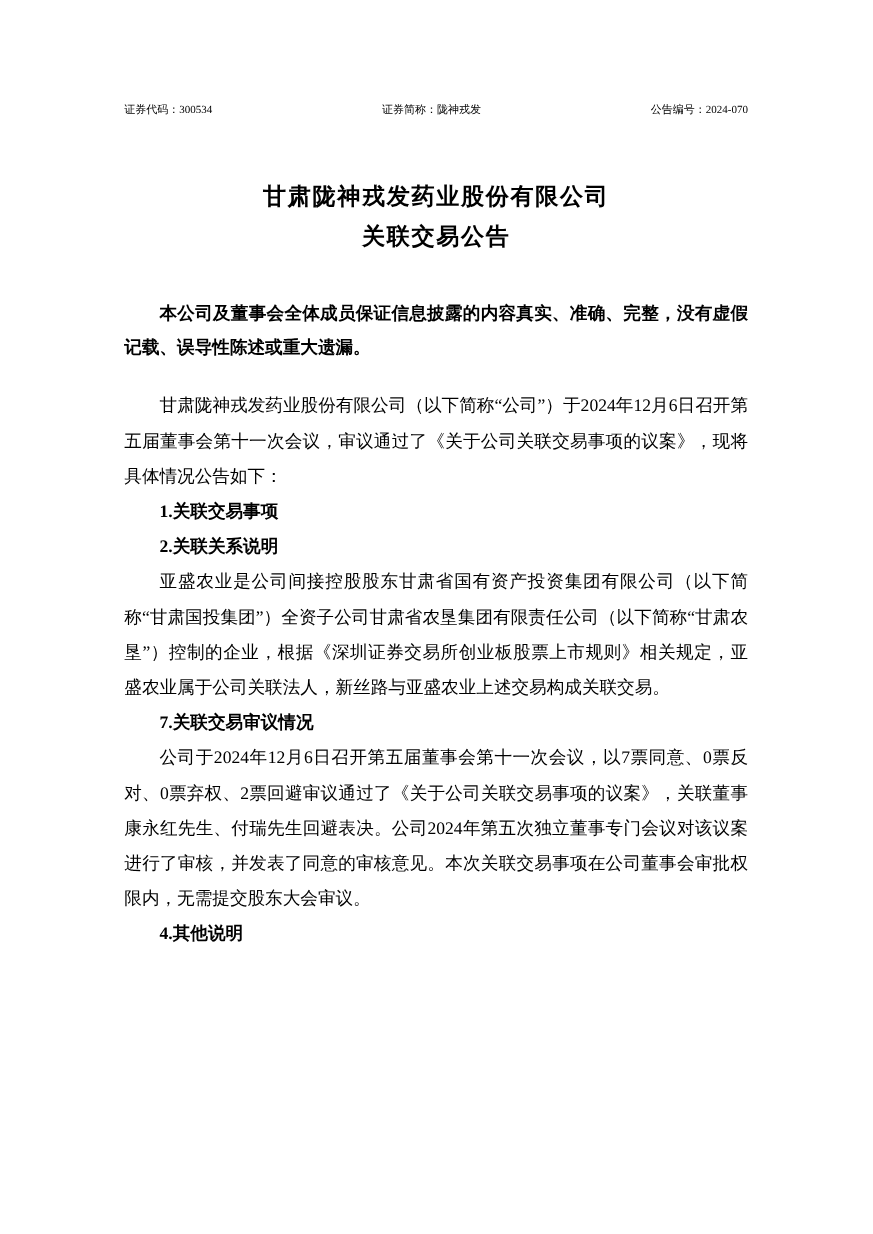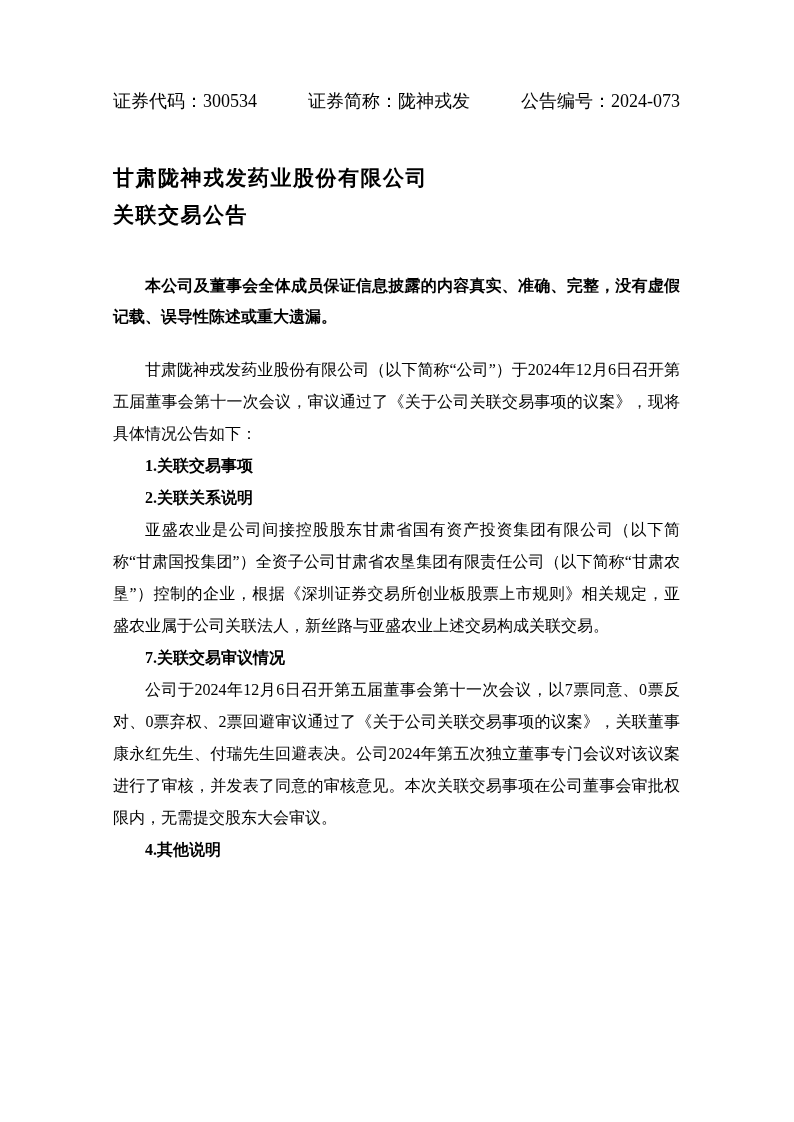--- a/index.html
+++ b/index.html
@@ -16,26 +16,27 @@
     color: #000000;
     box-sizing: border-box;
     padding: 92px 114px 0 113px;
     overflow: hidden;
     font-family: "Liberation Serif", "DejaVu Serif", serif;
   }
   .header-row {
     display: flex;
     justify-content: space-between;
     align-items: flex-start;
-    font-size: 18px;
+    font-size: 10px;
     line-height: 18px;
     white-space: nowrap;
   }
   .title-block {
     margin-top: 50px;
+    text-align: center;
   }
   .title-line {
     margin: 0;
     font-size: 21px;
     font-weight: bold;
     line-height: 37px;
     letter-spacing: 1.5px;
   }
   .notice {
     margin: 36px 0 0 0;
@@ -63,21 +64,21 @@
   }
 </style>
 </head>
 <body>
 
 <div class="page">
 
   <div class="header-row">
     <span>证券代码：300534</span>
     <span>证券简称：陇神戎发</span>
-    <span>公告编号：2024-073</span>
+    <span>公告编号：2024-070</span>
   </div>
 
   <div class="title-block">
     <h1 class="title-line">甘肃陇神戎发药业股份有限公司</h1>
     <h1 class="title-line">关联交易公告</h1>
   </div>
 
   <p class="notice">本公司及董事会全体成员保证信息披露的内容真实、准确、完整，没有虚假记载、误导性陈述或重大遗漏。</p>
 
   <div class="body">

